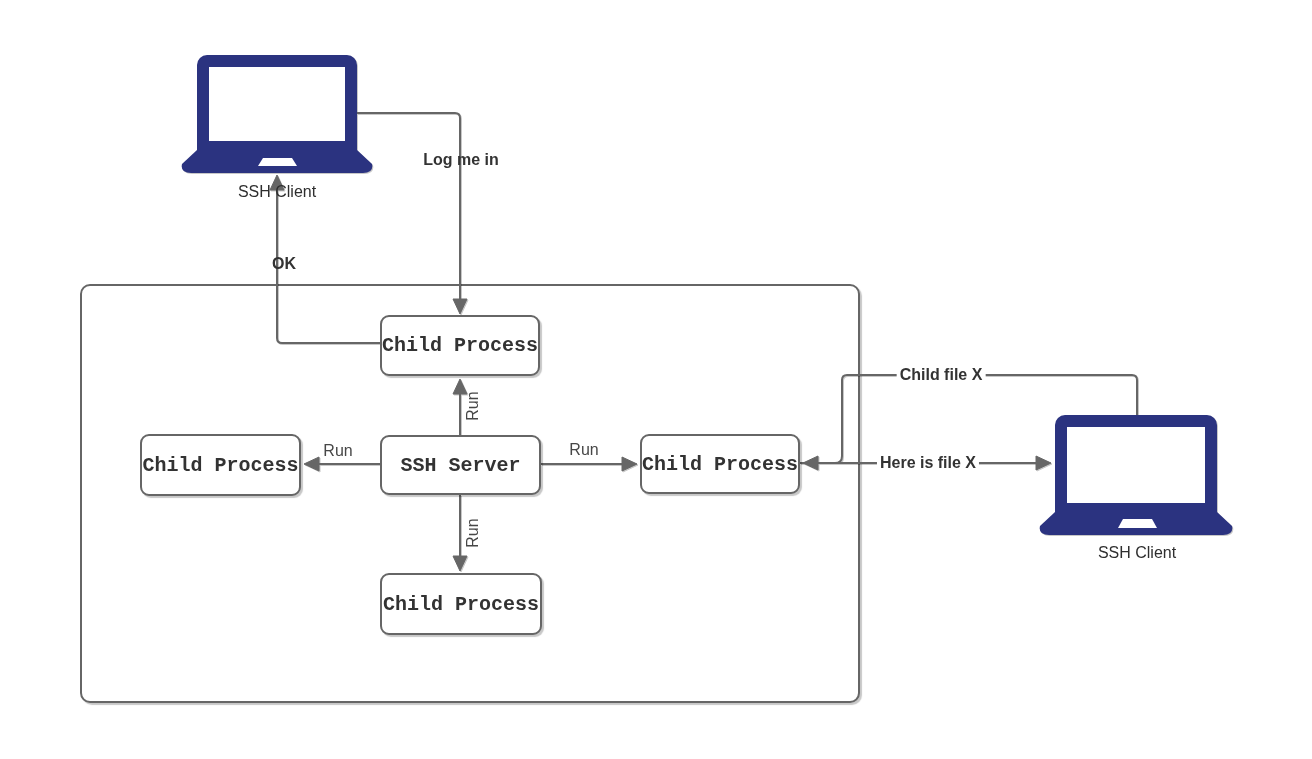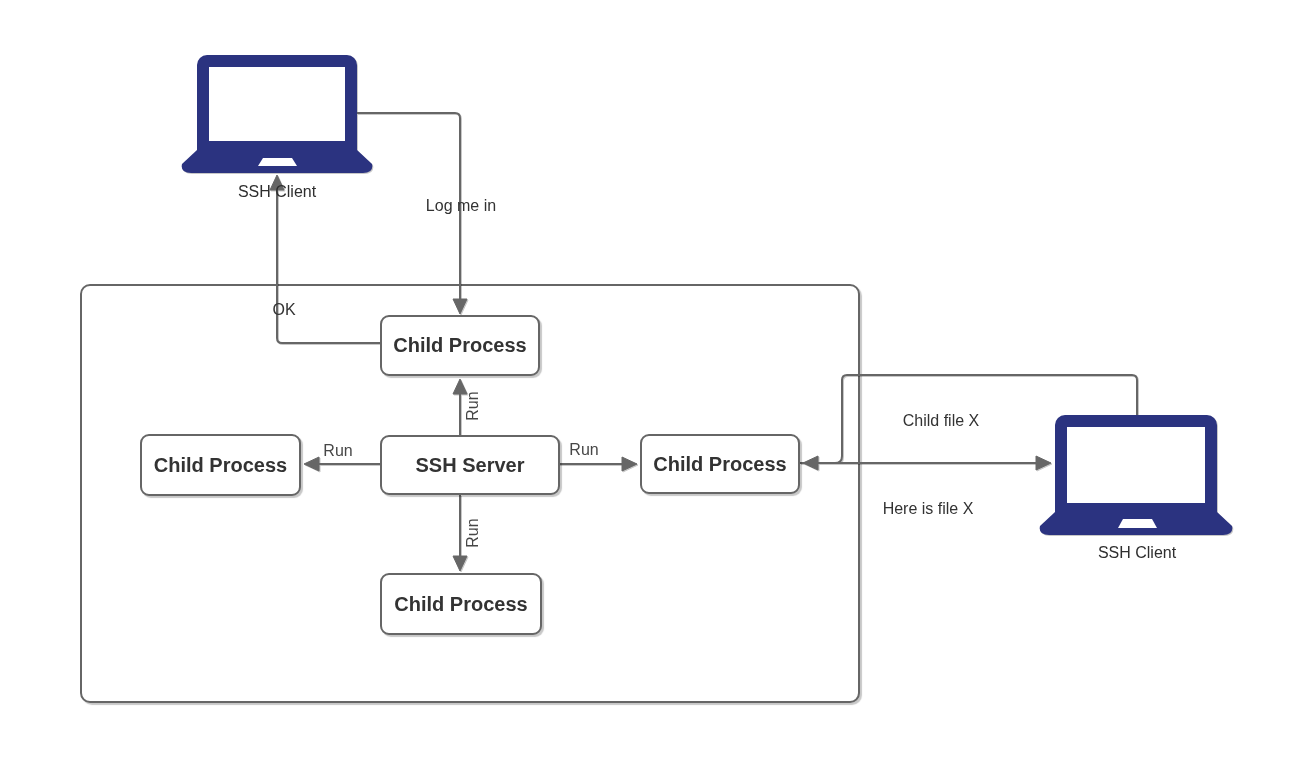--- a/index.html
+++ b/index.html
@@ -31,29 +31,30 @@
   .node{
     position:absolute;
     background:#ffffff;
     border:2px solid #666666;
     border-radius:9px;
     box-sizing:border-box;
     display:flex;align-items:center;justify-content:center;
     font-weight:bold;font-size:20px;color:#333333;
     box-shadow:2px 2px 1px rgba(0,0,0,0.22);
     white-space:nowrap;
+    font-family:Liberation Mono, monospace;
   }
   
   .lbl{
     position:absolute;
     transform:translate(-50%,-50%);
     white-space:nowrap;
     color:#333333;
   }
-  .lbl.edge{font-weight:normal;font-size:16px;margin-top:46px;}
+  .lbl.edge{font-weight:bold;font-size:16px;}
   .lbl.edge.bg{background:#ffffff;padding:0 3px;}
   .lbl.run{font-size:16px;color:#474747;}
   .lbl.run.vert{transform:translate(-50%,-50%) rotate(-90deg);}
   .lbl.device{font-size:16px;color:#2e2e2e;}
 </style>
 </head>
 <body>
 
 <div id="canvas">
 
@@ -97,21 +98,21 @@
       <rect x="1067" y="427" width="138" height="76" fill="#ffffff"></rect>
       <path d="M1055,512 L1217,512 L1232,526 Q1234,535 1223,535 L1049,535 Q1038,535 1040,526 Z" fill="#2b3380"></path>
       <path d="M1123,519 H1152 L1157,528 H1118 Z" fill="#ffffff"></path>
     </g>
   </svg>
 
   <div class="node" style="left:380px;top:315px;width:160px;height:61px;">Child Process</div>
 
   <div class="node" style="left:140px;top:434px;width:161px;height:62px;">Child Process</div>
 
-  <div class="node" style="left:380px;top:435px;width:180px;height:60px;">SSH Server</div>
+  <div class="node" style="left:380px;top:435px;width:161px;height:60px;">SSH Server</div>
 
   <div class="node" style="left:640px;top:434px;width:160px;height:60px;">Child Process</div>
 
   <div class="node" style="left:380px;top:573px;width:162px;height:62px;">Child Process</div>
 
   <div class="lbl device" style="left:277px;top:192px;">SSH Client</div>
 
   <div class="lbl device" style="left:1137px;top:553px;">SSH Client</div>
 
   <div class="lbl edge" style="left:461px;top:160px;">Log me in</div>

